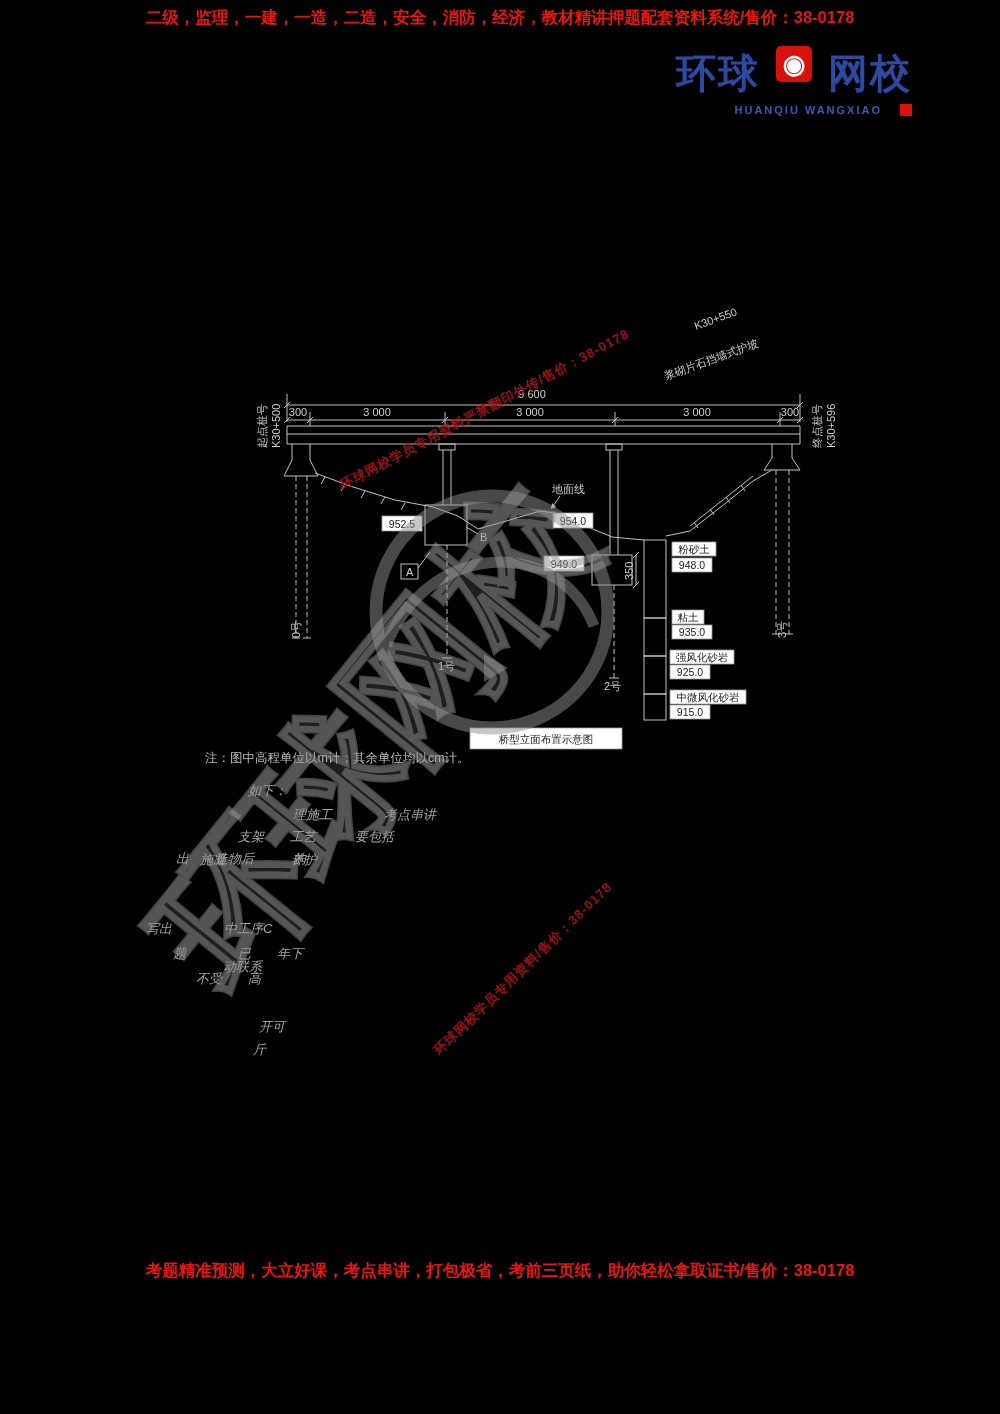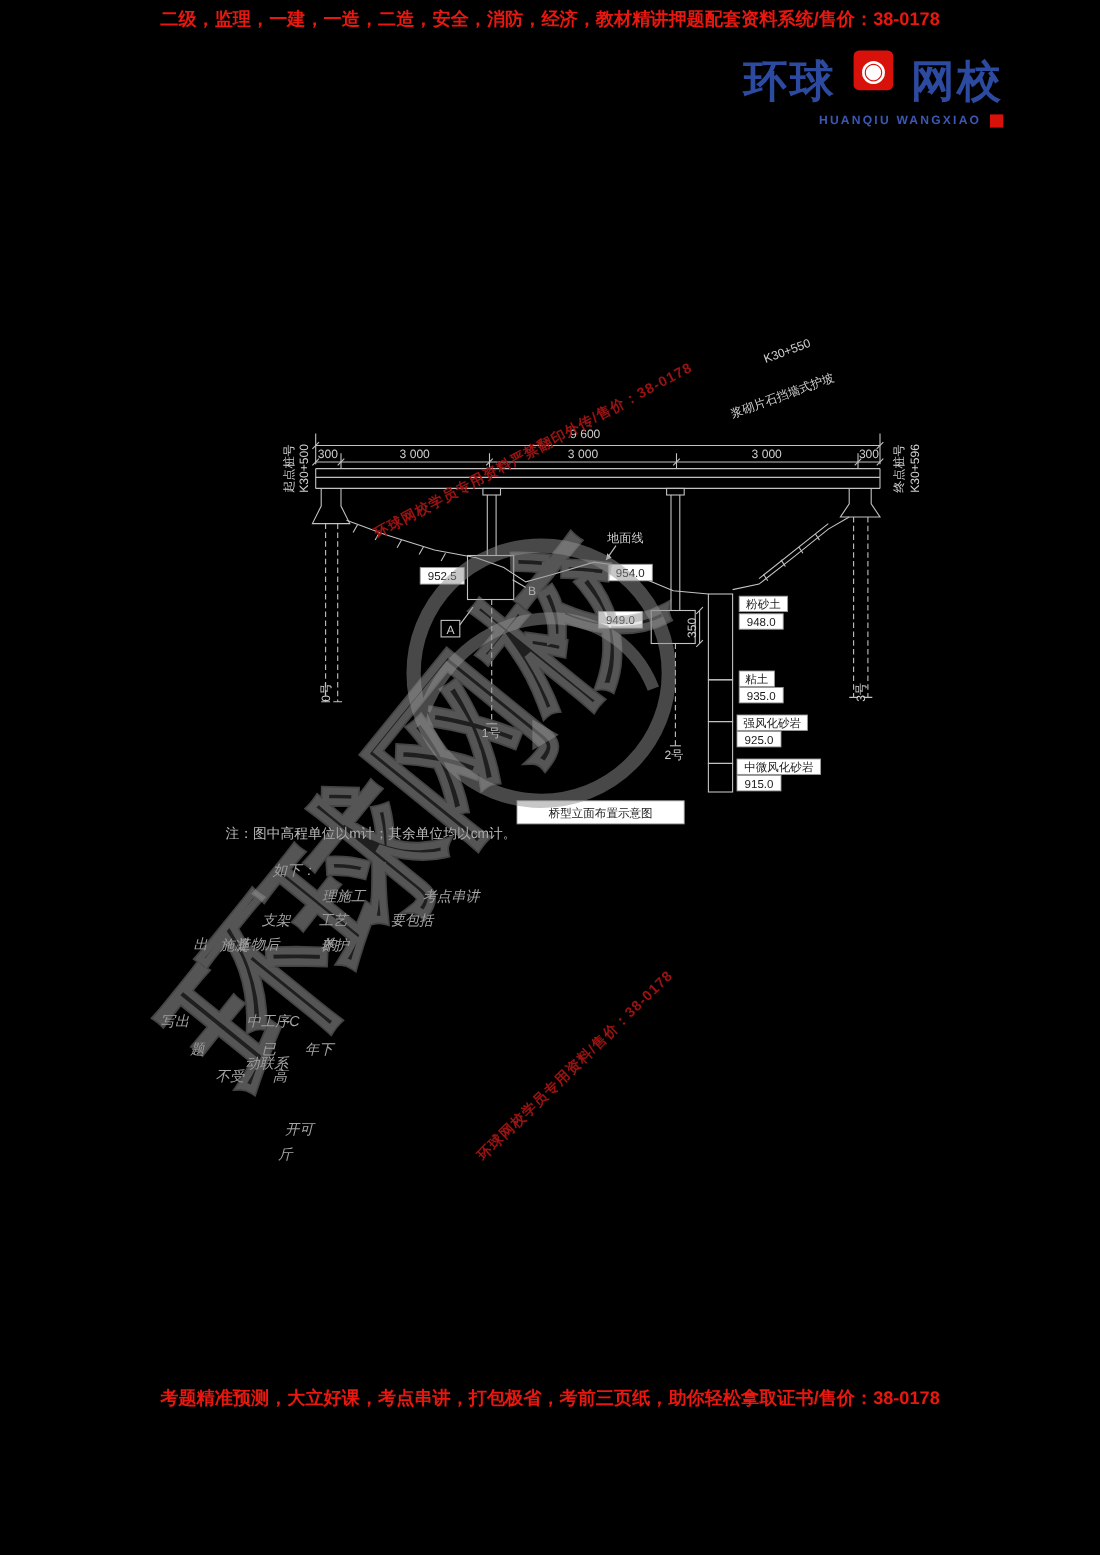--- a/index.html
+++ b/index.html
@@ -6,21 +6,21 @@
   .page{position:relative;width:1000px;height:1292px;background:#000;overflow:hidden;
         font-family:"Liberation Sans",sans-serif;}
   .banner{position:absolute;color:#e8170f;font-weight:bold;font-size:16.5px;white-space:nowrap;}
   .banner-top{top:7px;left:50%;transform:translateX(-50%);}
   .banner-bottom{bottom:10px;left:50%;transform:translateX(-50%);}
   .logo{position:absolute;top:46px;right:88px;text-align:right;}
   .logo-main{display:flex;align-items:flex-start;justify-content:flex-end;gap:16px;}
   .logo-cn{color:#2b4aa0;font-weight:bold;font-size:40px;letter-spacing:2px;}
   .logo-mark{display:inline-block;width:36px;height:36px;background:#d8120a;color:#fff;
              font-size:26px;line-height:36px;text-align:center;border-radius:5px;font-weight:bold;}
-  .logo-sub{margin-top:3px;display:flex;align-items:center;justify-content:flex-end;gap:8px;
+  .logo-sub{margin-top:3px;display:flex;align-items:center;justify-content:flex-end;gap:18px;
             color:#3c57b5;font-size:11px;letter-spacing:2px;font-weight:bold;}
   .logo-sub-box{display:inline-block;width:12px;height:12px;background:#d8120a;}
   .wm-red{position:absolute;color:#a41414;font-size:13px;font-weight:bold;letter-spacing:1px;
           white-space:nowrap;transform-origin:left top;opacity:.95;}
   .wm-red-upper{left:337px;top:478px;transform:rotate(-28deg);}
   .wm-red-lower{left:430px;top:1046px;transform:rotate(-44deg);}
   .wm-big{position:absolute;left:112px;top:902px;font-size:150px;font-weight:bold;letter-spacing:-4px;
           color:rgba(140,140,140,0.22);-webkit-text-stroke:3px rgba(150,150,150,0.45);
           transform:rotate(-51deg);transform-origin:left top;white-space:nowrap;}
   .wm-circle{position:absolute;left:356px;top:476px;opacity:.5;}

